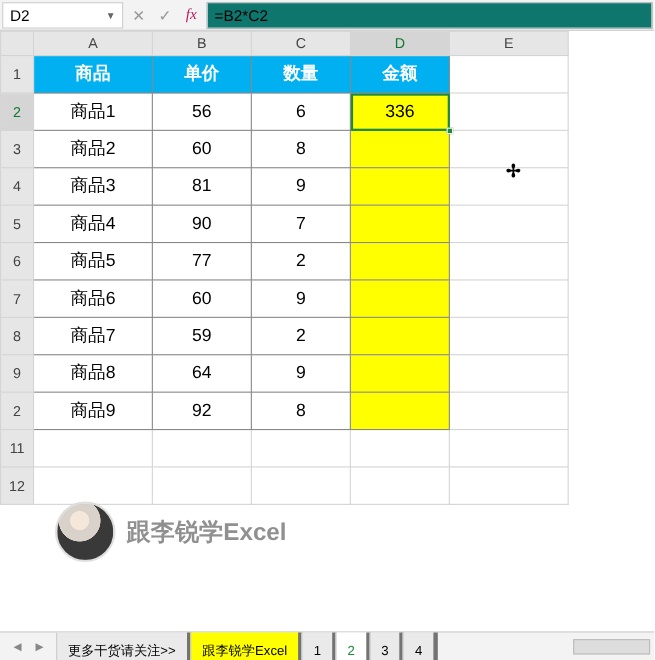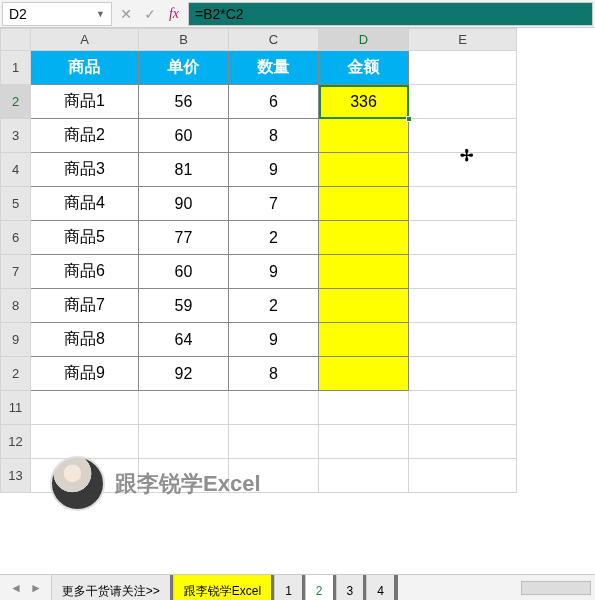--- a/index.html
+++ b/index.html
@@ -337,28 +337,20 @@
           <td></td>
         </tr>
         <tr>
           <td class="rowhdr">12</td>
           <td></td>
           <td></td>
           <td></td>
           <td></td>
           <td></td>
         </tr>
-        <tr>
-          <td class="rowhdr">13</td>
-          <td></td>
-          <td></td>
-          <td></td>
-          <td></td>
-          <td></td>
-        </tr>
       </tbody>
   </table>
 
   <div class="cursor-plus">✢</div>
 
   <div class="watermark">
     <div class="avatar"></div>
     <div class="wm-text">跟李锐学Excel</div>
   </div>
 </div>

